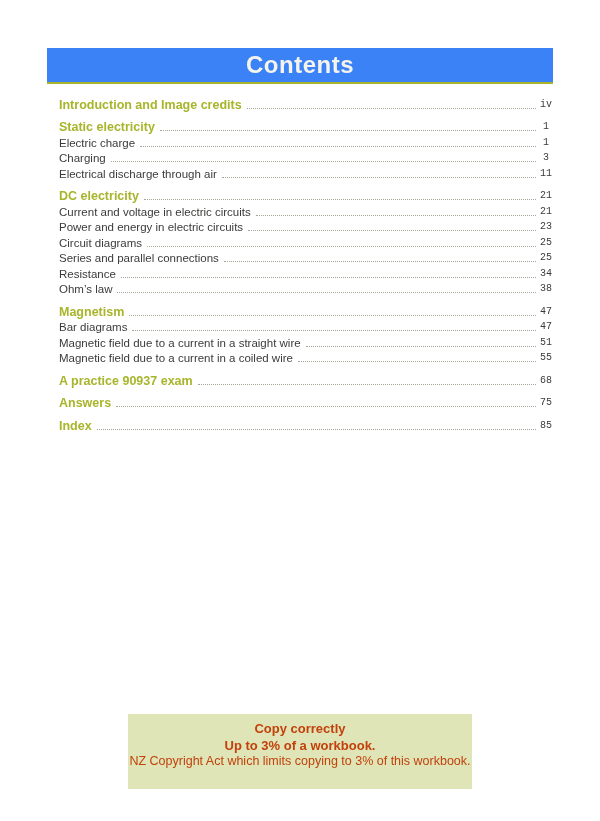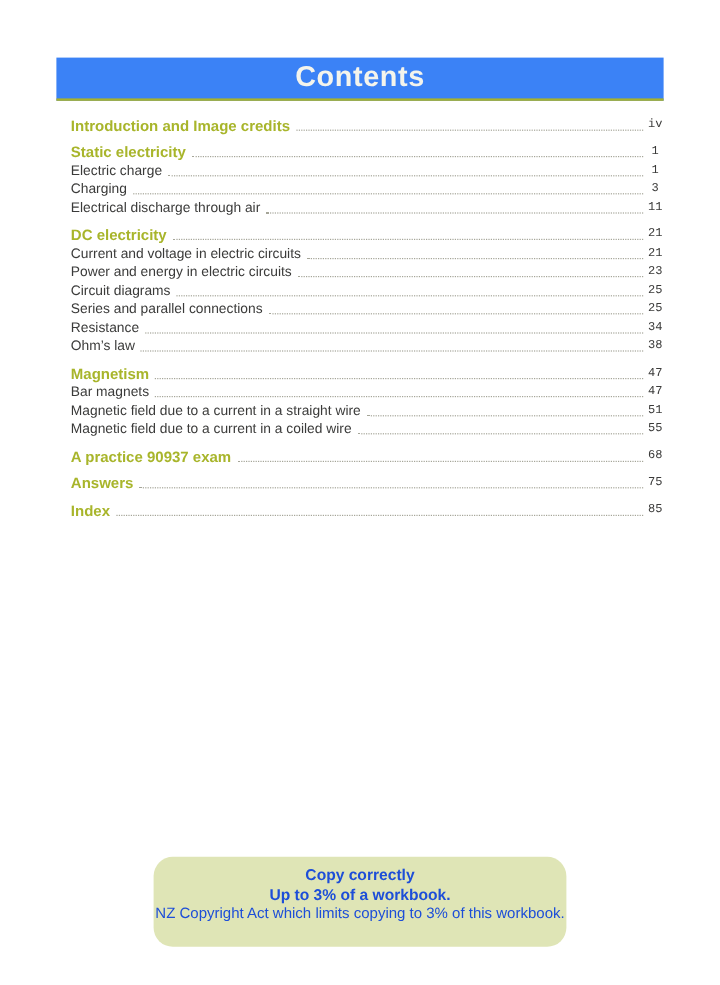--- a/index.html
+++ b/index.html
@@ -26,21 +26,21 @@
     flex:1 1 auto; margin:0 3px 3px 5px;
     border-bottom:1.5px dotted #a5a598; min-width:10px;
   }
   .pagenum {
     color:#3b3b3a; font-size:10px; line-height:14px;
     min-width:14px; text-align:center; white-space:nowrap;font-family:Liberation Mono, monospace;
   }
   .copy-box {
     position:absolute; left:128px; top:714px; width:344px; height:75px;
     background:#dfe5b6; box-sizing:border-box; padding-top:7px;
-    text-align:center; color:#1d4ed8;border-radius:16px;
+    text-align:center; color:#c2410c;
   }
   .copy-box .bold-line { font-weight:bold; font-size:13px; line-height:16.5px; }
   .copy-box .body-line { font-size:12.5px; line-height:15.5px; }
   .copy-box .body-line.gap { margin-top:5px; }
 </style>
 </head>
 <body>
 
 <div class="page">
 
@@ -108,21 +108,21 @@
         <span class="label">Ohm’s law</span>
         <span class="leader"></span>
         <span class="pagenum">38</span>
       </div>
       <div class="row heading">
         <span class="label">Magnetism</span>
         <span class="leader"></span>
         <span class="pagenum">47</span>
       </div>
       <div class="row item">
-        <span class="label">Bar magnets</span>
+        <span class="label">Bar diagrams</span>
         <span class="leader"></span>
         <span class="pagenum">47</span>
       </div>
       <div class="row item">
         <span class="label">Magnetic field due to a current in a straight wire</span>
         <span class="leader"></span>
         <span class="pagenum">51</span>
       </div>
       <div class="row item">
         <span class="label">Magnetic field due to a current in a coiled wire</span>

